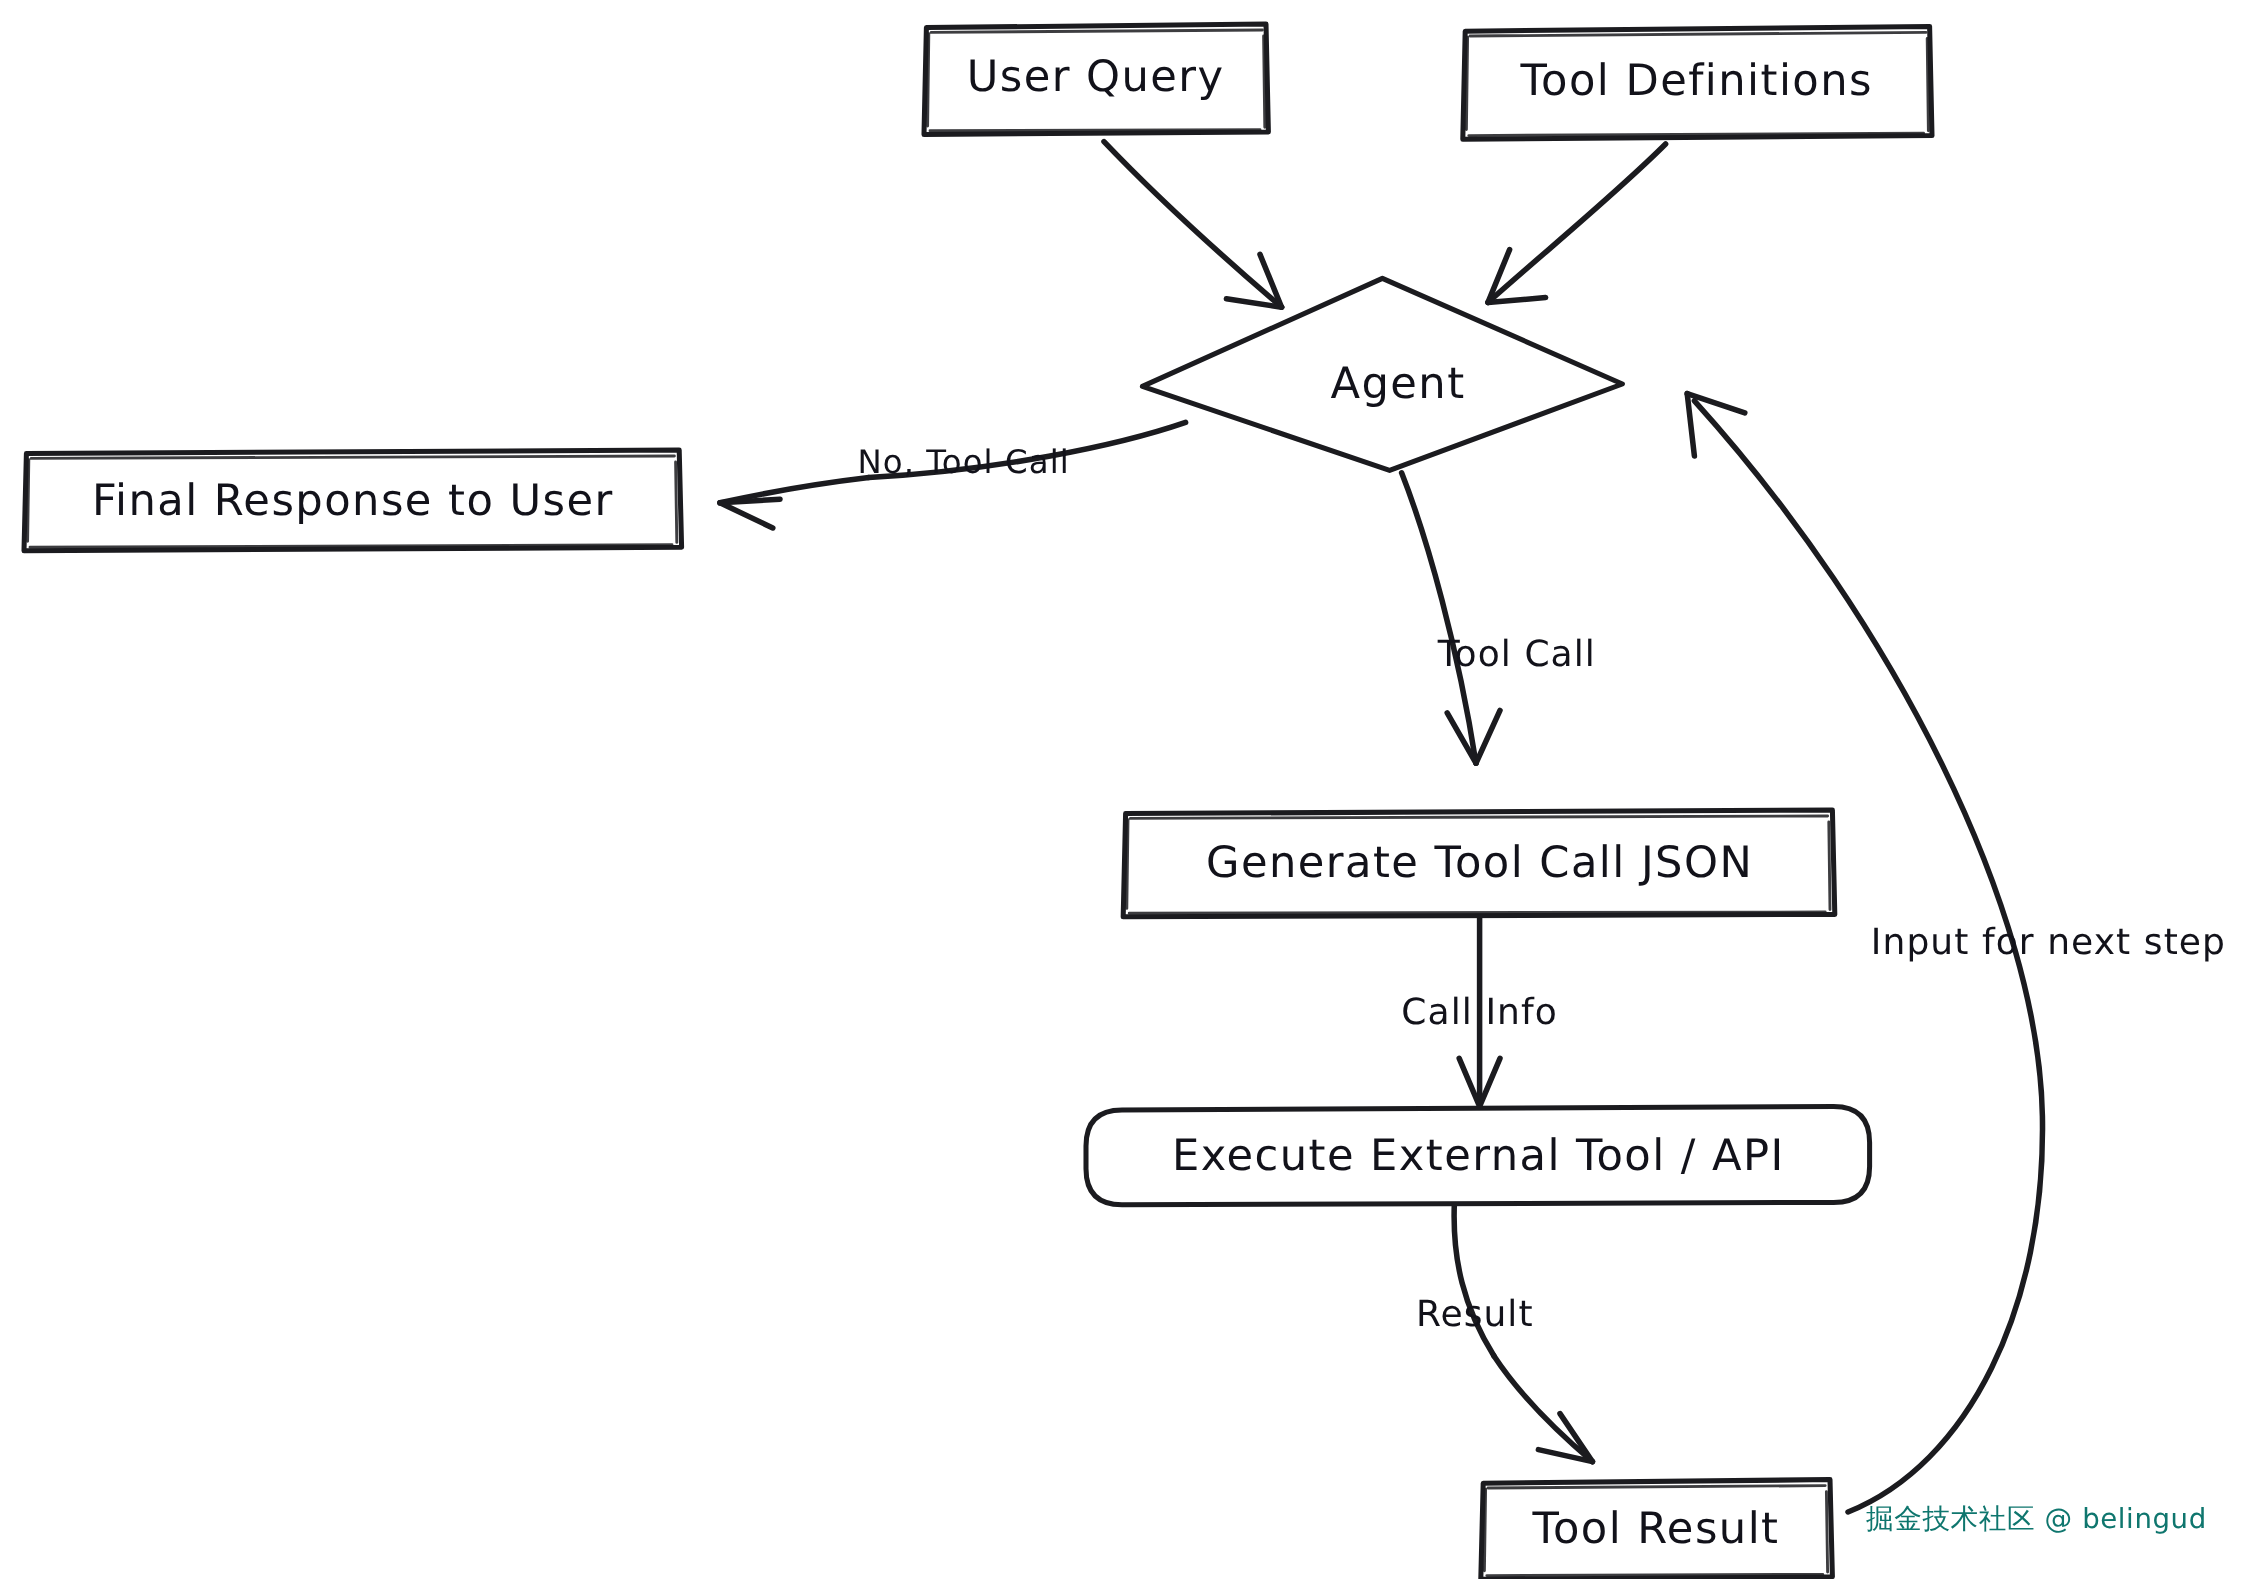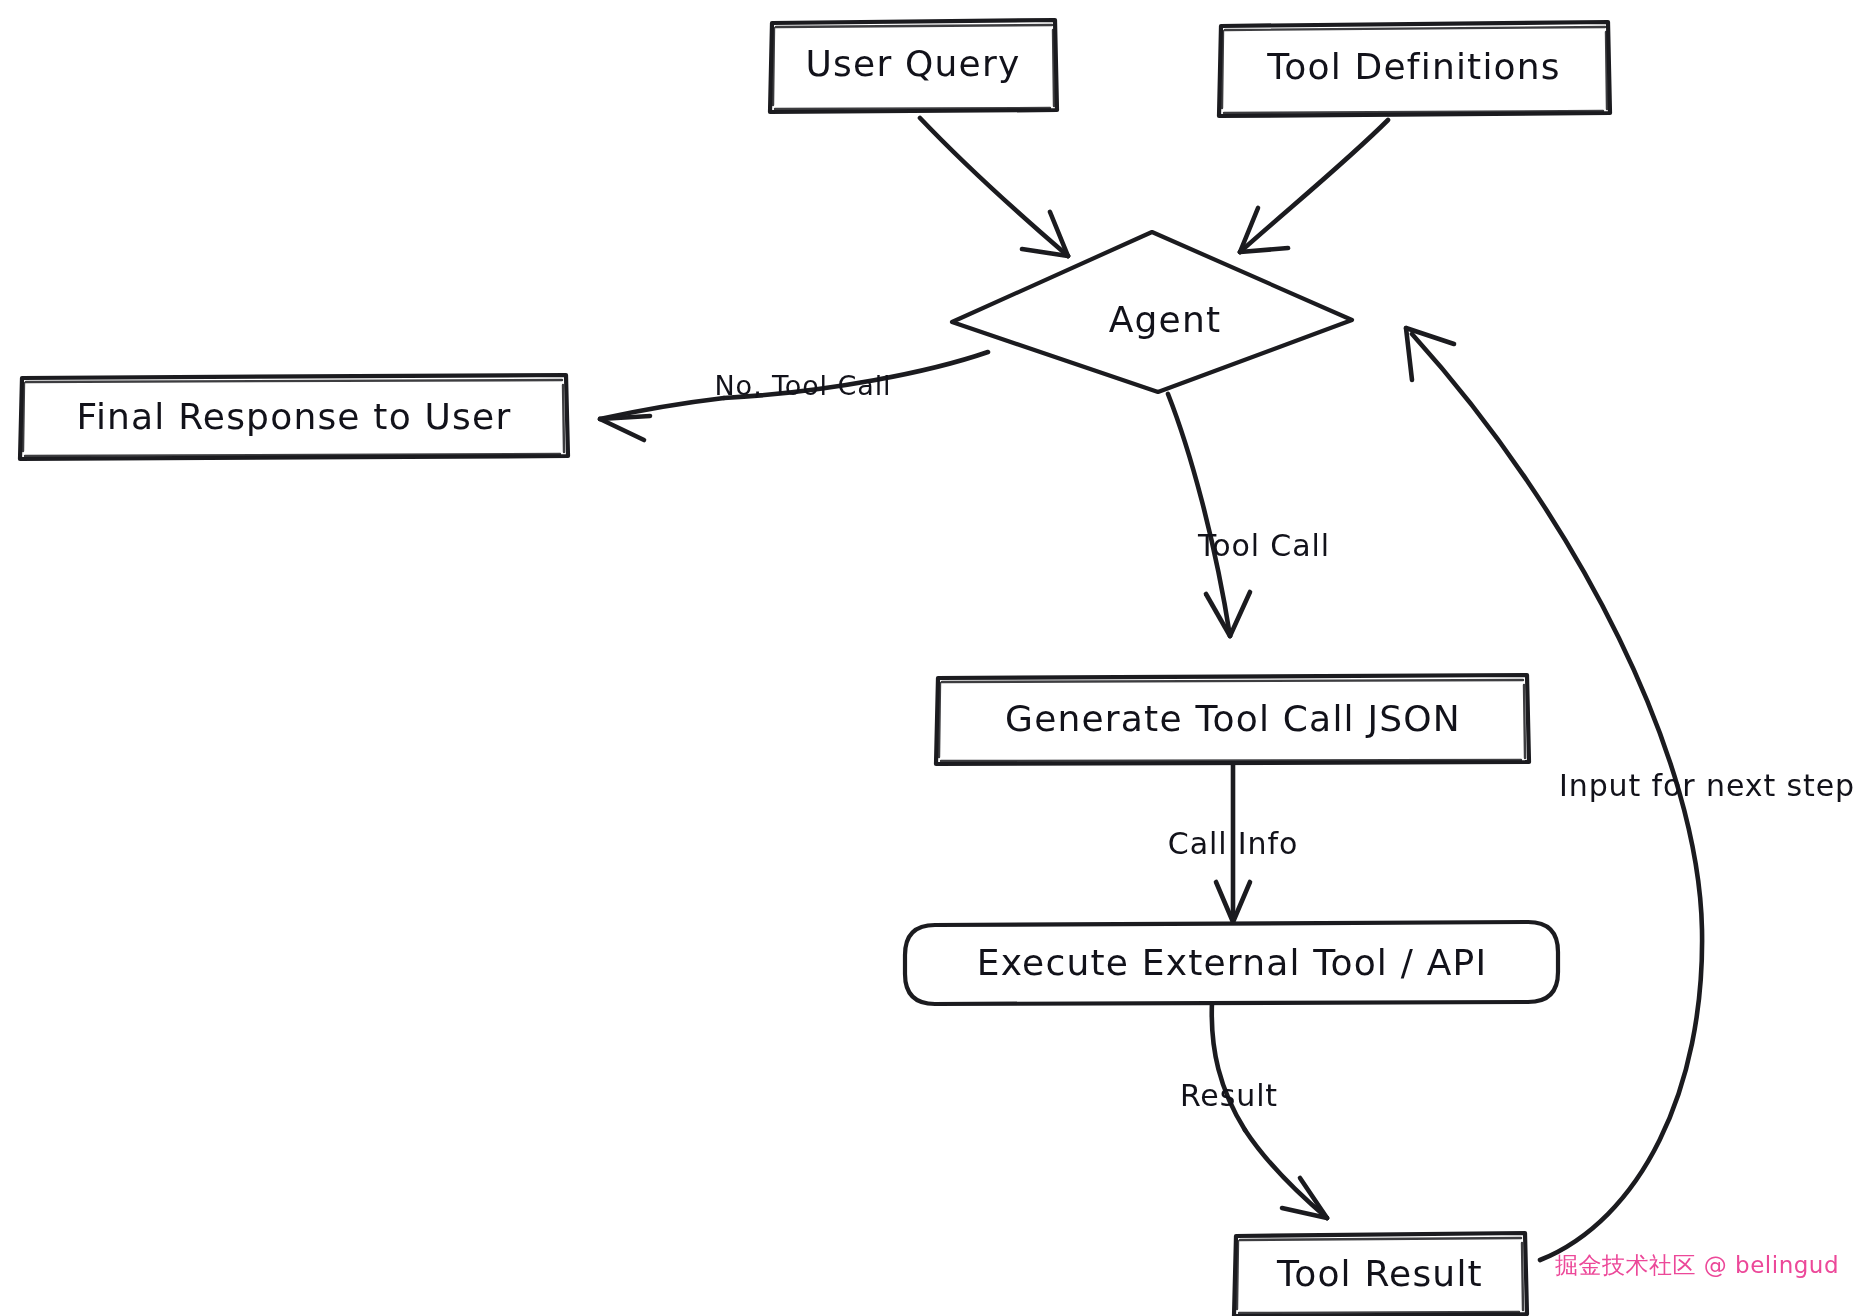--- a/index.html
+++ b/index.html
@@ -73,21 +73,21 @@
   }
   .edge-label-small {
     font-size: 27px;
   }
   .watermark-text {
     position: absolute;
     left: 1555px;
     top: 1250px;
     font-family: "DejaVu Sans", sans-serif;
     font-size: 23px;
-    color: #ec4899;
+    color: #0f766e;
     white-space: nowrap;
     letter-spacing: 0.5px;
     user-select: none;
   }
 </style>
 </head>
 <body>
 
 <div id="diagram-root">
 

